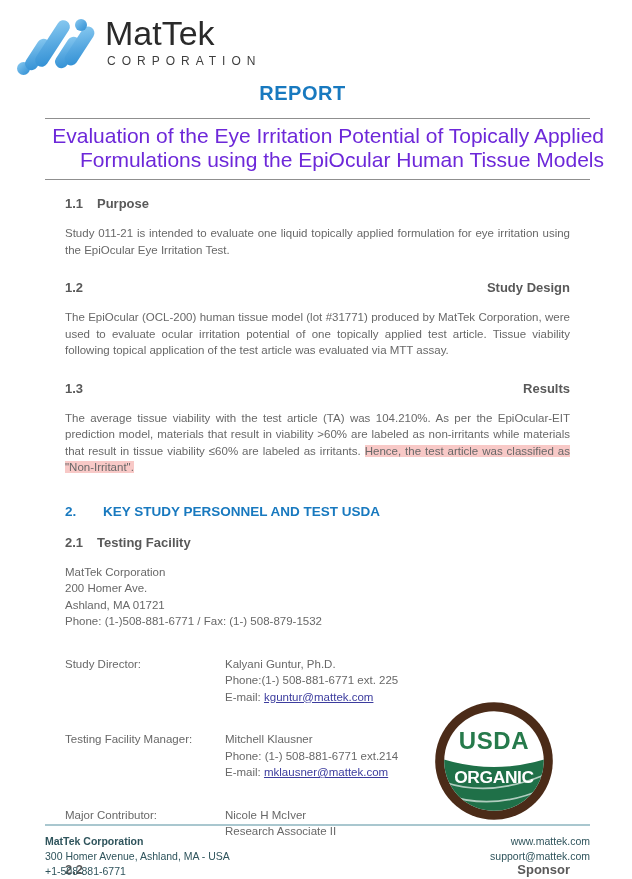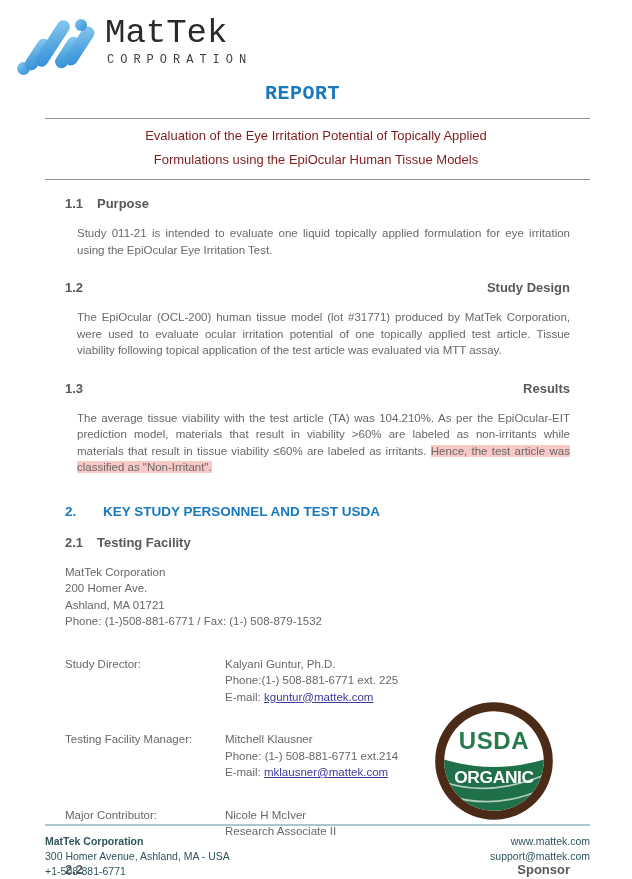--- a/index.html
+++ b/index.html
@@ -1,49 +1,49 @@
 <!DOCTYPE html>
 <html><head>
 <meta charset="utf-8">
 <style>
   * { margin:0; padding:0; box-sizing:border-box; }
   body { background:#ffffff; font-family:"Liberation Sans", sans-serif; }
   .page { position:relative; width:632px; height:879px; background:#fff; overflow:hidden; }
 
   
-  .header { padding:10px 42px 0 15px;font-family:Liberation Mono, monospace; }
+  .header { padding:10px 42px 0 15px; }
   .logo-row { position:relative; height:68px; }
   .logo-mark { position:absolute; left:0; top:0; width:76px; height:68px; }
   .lm-dot, .lm-cap { position:absolute; background:linear-gradient(135deg,#8bcbf1 0%,#55a7e0 55%,#2f8ed3 100%); }
   .lm-dot { width:13px; height:13px; border-radius:50%; }
   .lm-dot1 { left:2px; top:52px; }
   .lm-dot2 { left:60px; top:9px; width:12px; height:12px; }
   .lm-cap { width:13px; border-radius:8px; transform:rotate(33deg); }
   .lm-cap1 { left:16px; top:27px; height:35px; }
   .lm-cap2 { left:31px; top:7px;  height:53px; }
   .lm-cap3 { left:46px; top:25px; height:35px; }
   .lm-cap4 { left:58px; top:14px; height:44px; }
   .logo-text { position:absolute; left:90px; top:4px; }
   .logo-name { font-size:34px; color:#2a2a2a; letter-spacing:0px; }
   .logo-sub  { font-size:12px; color:#3f3f3f; letter-spacing:6px; margin-top:1px; margin-left:2px; }
 
   .report-heading { text-align:center; color:#1879bf; font-weight:bold; font-size:20px; letter-spacing:.5px; margin-top:4px; }
 
   .rule { height:1px; background:#8f8f8f; margin:0 42px 0 45px; }
   .rule-top { margin-top:13px; }
 
-  .doc-title { text-align:center; color:#7f1d1d; font-size:13px; line-height:24px; padding:5px 28px 7px 28px; }
+  .doc-title { text-align:right; color:#6d28d9; font-size:21px; line-height:24px; padding:5px 28px 7px 28px; }
 
   
   .main { padding:0 62px 0 65px; }
   .subhead { display:flex; color:#595959; font-weight:bold; font-size:13px; }
   .subhead .num { width:32px; flex:none; }
   .sechead { display:flex; color:#1879bf; font-weight:bold; font-size:13.5px; }
   .sechead .num { width:38px; flex:none; }
-  .para { color:#686868; font-size:11.5px; line-height:16.5px; text-align:justify;margin-left:12px; }
+  .para { color:#686868; font-size:11.5px; line-height:16.5px; text-align:justify; }
   .mt16 { margin-top:16px; } .mt14 { margin-top:14px; }
   .mt22 { margin-top:22px;justify-content:space-between; } .mt26 { margin-top:26px; } .mt28 { margin-top:28px; }
   .hl { background:#f8c9c7; }
 
   .addr { color:#686868; font-size:11.5px; line-height:16.5px; margin-top:14px; }
 
   .contact-row { display:flex; font-size:11.5px; line-height:16.5px; color:#686868; }
   .contact-row .clabel { width:160px; flex:none; }
   .email-link { color:#3c3c9e; text-decoration:underline; }
 

